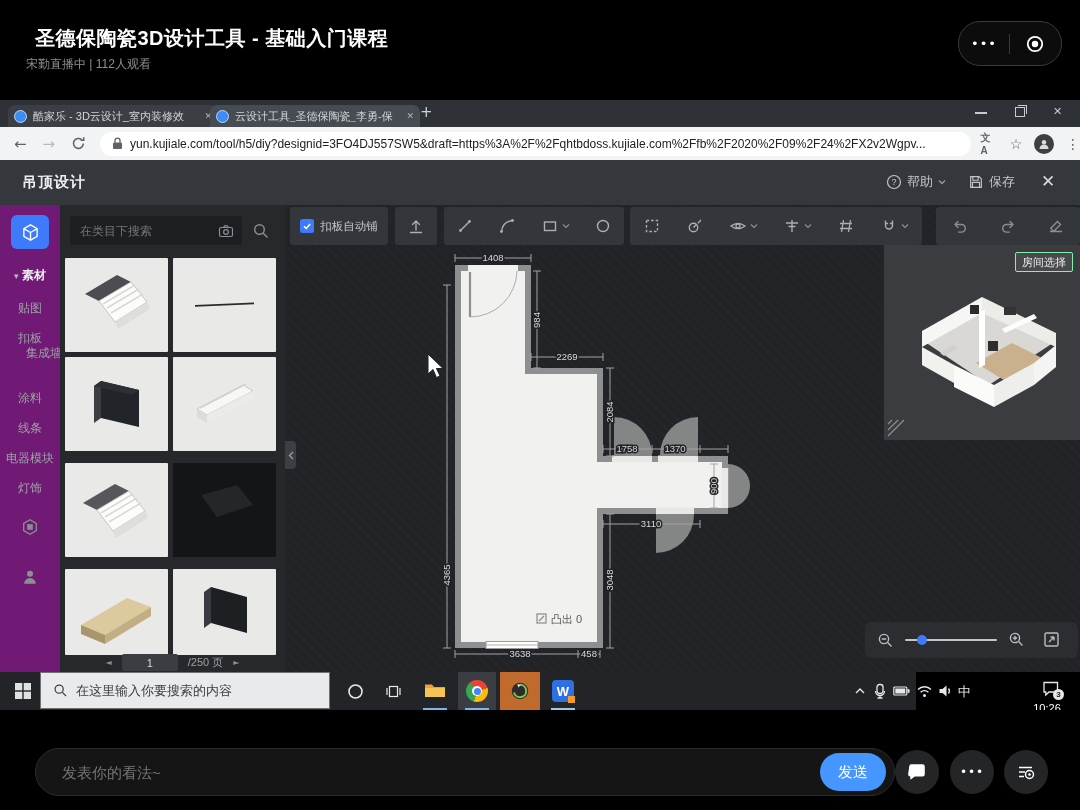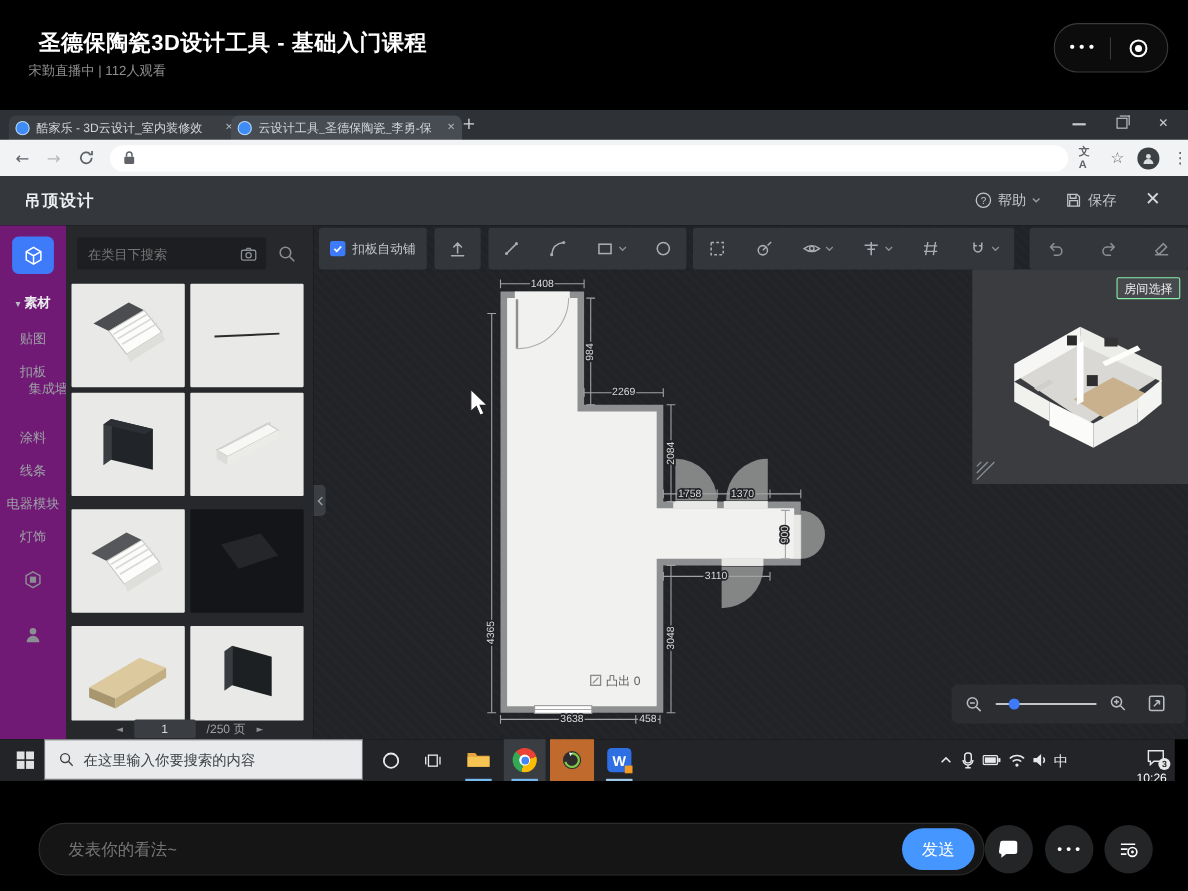--- a/index.html
+++ b/index.html
@@ -85,20 +85,21 @@
     <span class="g navg" style="margin-left:16px;color:#b6b9bd;">→</span>
     <svg width="15" height="15" viewBox="0 0 15 15" style="margin-left:16px;">
       <path d="M12.5,7.5 a5,5 0 1 1 -1.8,-3.9" fill="none" stroke="#5f6368" stroke-width="1.6"></path>
       <path d="M12.8,1.2 v3 h-3" fill="none" stroke="#5f6368" stroke-width="1.6"></path>
     </svg>
     <div class="flex" style="margin-left:14px;width:855px;height:24px;background:#fff;border-radius:12px;padding:0 12px;">
       <svg width="11" height="13" viewBox="0 0 11 13" style="flex:none;margin-right:7px;">
         <rect x="1" y="5.5" width="9" height="6.5" rx="1" fill="#5f6368"></rect>
         <path d="M3,5.5 V3.6 a2.5,2.5 0 0 1 5,0 V5.5" fill="none" stroke="#5f6368" stroke-width="1.4"></path>
       </svg>
+      <span class="ell" style="font-size:12px;color:#202124;">yun.kujiale.com/tool/h5/diy?designid=3FO4DJ557SW5&amp;draft=https%3A%2F%2Fqhtbdoss.kujiale.com%2Ffb%2F2020%2F09%2F24%2FX2v2Wgpv...</span>
     </div>
     <span style="margin-left:10px;font-size:10px;color:#5f6368;font-weight:bold;">文A</span>
     <span class="g" style="margin-left:12px;font-size:14px;color:#5f6368;">☆</span>
     <span class="flex" style="margin-left:12px;width:20px;height:20px;border-radius:50%;background:#3c4043;justify-content:center;">
       <svg width="12" height="12" viewBox="0 0 12 12">
         <circle cx="6" cy="4.2" r="2.2" fill="#dadce0"></circle>
           <path d="M1.5,11 a4.5,4.5 0 0 1 9,0 z" fill="#dadce0"></path>
       </svg>
     </span>
     <span class="g" style="margin-left:12px;font-size:14px;color:#5f6368;">⋮</span>
@@ -428,21 +429,21 @@
     <div class="abs flex" style="left:0;top:448px;width:225px;height:19px;justify-content:center;gap:10px;">
       <span class="g" style="font-size:8px;color:#8b8f94;">◄</span>
       <span class="flex" style="width:56px;height:17px;background:#3a3d41;border-radius:2px;justify-content:center;">
         <span style="font-size:11px;color:#d7d8da;">1</span>
       </span>
       <span style="font-size:11px;color:#9da1a6;">/250 页</span>
       <span class="g" style="font-size:8px;color:#8b8f94;">►</span>
     </div>
   </div>
 
-  <div class="abs taskbar" style="left:0;top:672px;width:1068px;height:38px;">
+  <div class="abs taskbar" style="left:0;top:672px;width:916px;height:38px;">
     <div class="abs flex" style="left:8px;top:0;width:30px;height:38px;justify-content:center;">
       <svg width="16" height="16" viewBox="0 0 16 16" fill="#dfe1e3">
         <rect x="0" y="0" width="7.3" height="7.3"></rect>
           <rect x="8.7" y="0" width="7.3" height="7.3"></rect>
         <rect x="0" y="8.7" width="7.3" height="7.3"></rect>
           <rect x="8.7" y="8.7" width="7.3" height="7.3"></rect>
       </svg>
     </div>
     <div class="abs flex" style="left:40px;top:0;width:290px;height:37px;background:#e8eaec;border:1px solid #6f7174;box-sizing:border-box;">
       <svg width="15" height="15" viewBox="0 0 17 17" stroke="#3c4043" stroke-width="1.4" fill="none" style="margin:0 8px 0 12px;">

